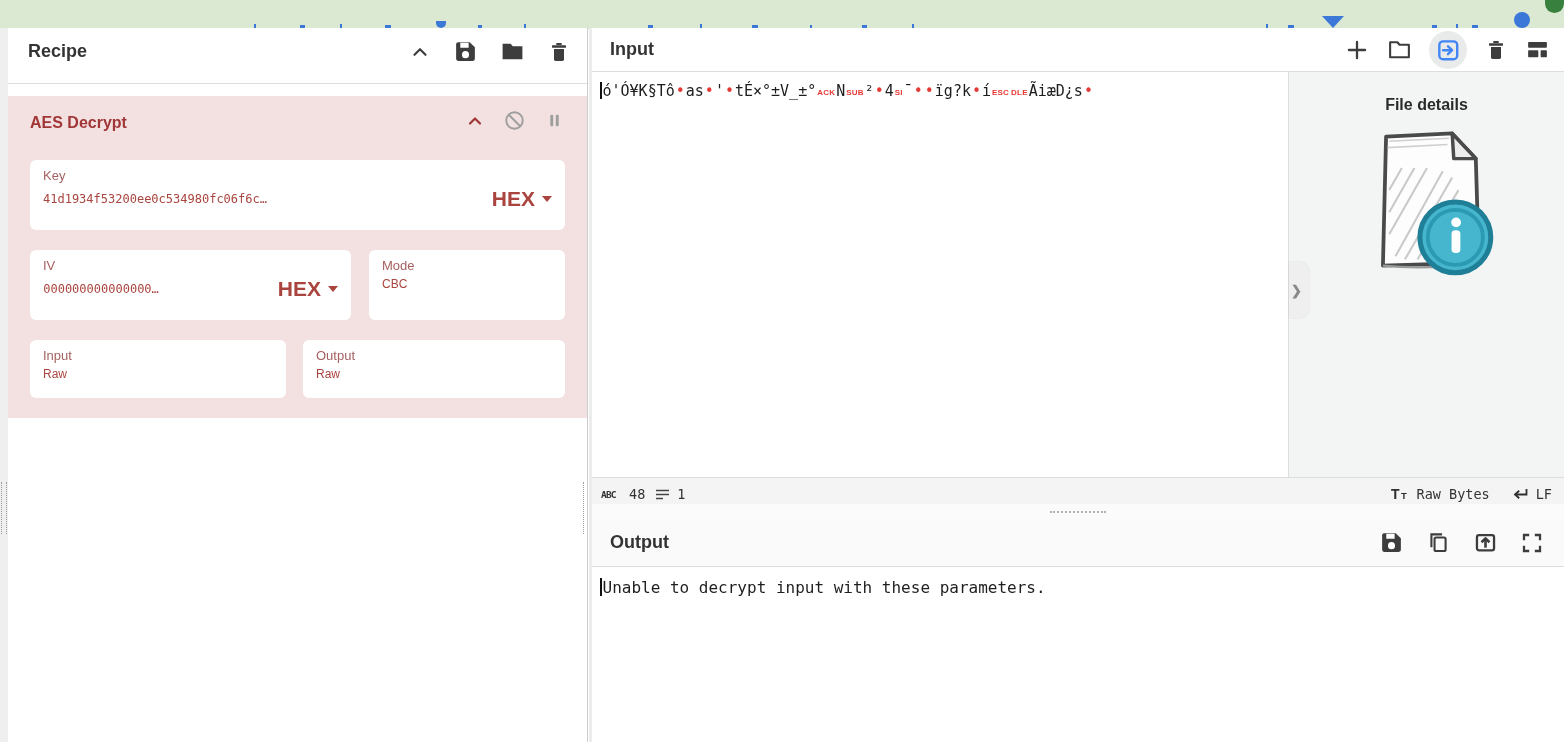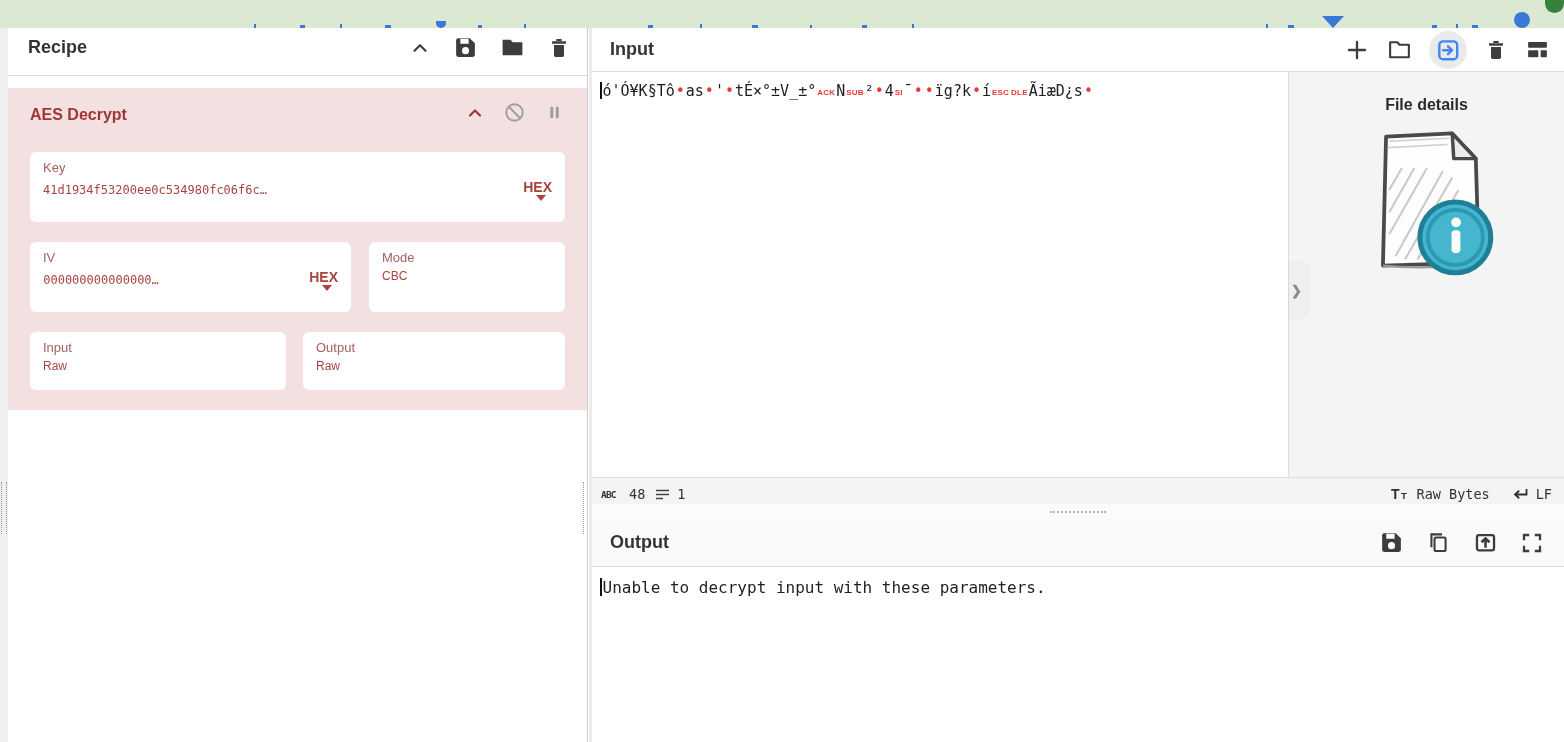--- a/index.html
+++ b/index.html
@@ -12,39 +12,39 @@
   .frag{position:absolute;background:#3c78d8;}
   .frag.round{border-radius:50%;}
   .frag.vee{clip-path:polygon(0 0,100% 0,50% 100%);}
   .frag.halfdome{border-radius:0 0 12px 12px;background:#37803d;}
 
   
   .left-strip{position:absolute;left:0;top:28px;width:8px;height:714px;background:#efefef;}
   .recipe-pane{position:absolute;left:8px;top:28px;width:580px;height:714px;background:#fff;border-right:1px solid #ccc;box-sizing:border-box;}
   .divider-col{position:absolute;left:589px;top:28px;width:3px;height:714px;background:#ececec;}
 
-  .pane-header{height:48px;display:flex;align-items:center;border-bottom:1px solid #ddd;background:#fff;box-sizing:border-box;padding:0 16px 8px 20px;}
+  .pane-header{height:56px;display:flex;align-items:center;border-bottom:1px solid #ddd;background:#fff;box-sizing:border-box;padding:0 16px 8px 20px;}
   .pane-title{font-size:18px;font-weight:700;color:#333;}
   .hdr-icons{margin-left:auto;display:flex;align-items:center;gap:22px;color:#3d3d3d;}
   .icon-btn{display:flex;align-items:center;justify-content:center;cursor:pointer;color:#3d3d3d;}
 
   
   .op-block{margin-top:12px;background:#f3e1e1;padding:13px 22px 20px 22px;box-sizing:border-box;}
   .op-title-row{display:flex;align-items:flex-end;}
   .op-title{font-size:16px;font-weight:700;color:#a03636;}
   .op-icons{margin-left:auto;display:flex;align-items:center;gap:18px;}
   .red-ic{color:#a03636;} .gray-ic{color:#9e9e9e;}
   .fields{margin-top:28px;}
   .frow{display:flex;gap:18px;}
   .field{background:#fff;border-radius:6px;padding:8px 13px;box-sizing:border-box;}
   .f-label{font-size:13px;color:#a56161;line-height:15px;}
   .f-valrow{display:flex;align-items:center;margin-top:4px;}
   .f-value{font-size:12px;color:#a9443e;white-space:nowrap;overflow:hidden;flex:1;}
   .f-value.sans{font-family:"Liberation Sans",sans-serif;}
-  .hex-dd{font-size:14px;font-weight:600;color:#a9443e;margin-left:10px;white-space:nowrap;cursor:pointer;display:flex;align-items:center;flex-direction:column;}
+  .hex-dd{font-size:21px;font-weight:600;color:#a9443e;margin-left:10px;white-space:nowrap;cursor:pointer;display:flex;align-items:center;}
   .hex-caret{display:inline-block;width:0;height:0;border-left:5px solid transparent;border-right:5px solid transparent;border-top:6px solid #a9443e;margin-left:7px;}
   .row1 .field{width:100%;height:70px;}
   .row2{margin-top:20px;} .row2 .iv{width:321px;height:70px;} .row2 .mode{flex:1;height:70px;}
   .row3{margin-top:20px;gap:17px;} .row3 .inp{width:256px;height:58px;} .row3 .outp{flex:1;height:58px;}
   .clip-scroll{margin-left:-7px;}
 
   
   .v-handle{position:absolute;top:482px;height:52px;border-left:1px dotted #9a9a9a;border-right:1px dotted #9a9a9a;cursor:col-resize;}
   .v-handle.hl{left:1px;width:4px;}
   .v-handle.hm{left:583px;width:8px;}

